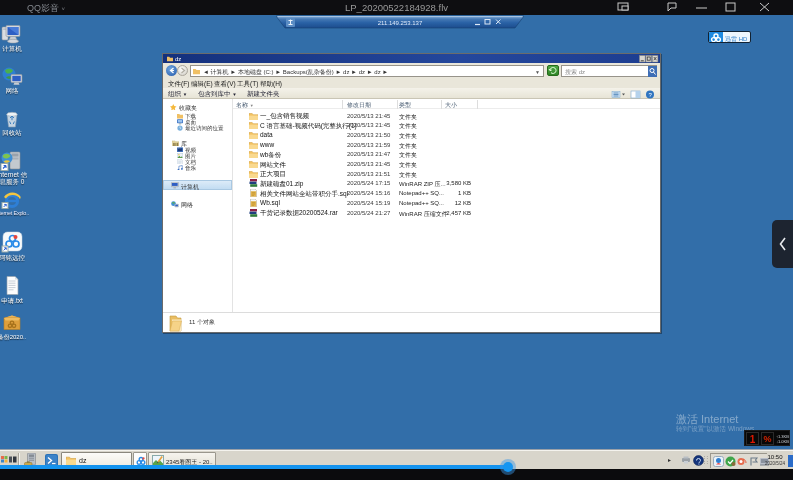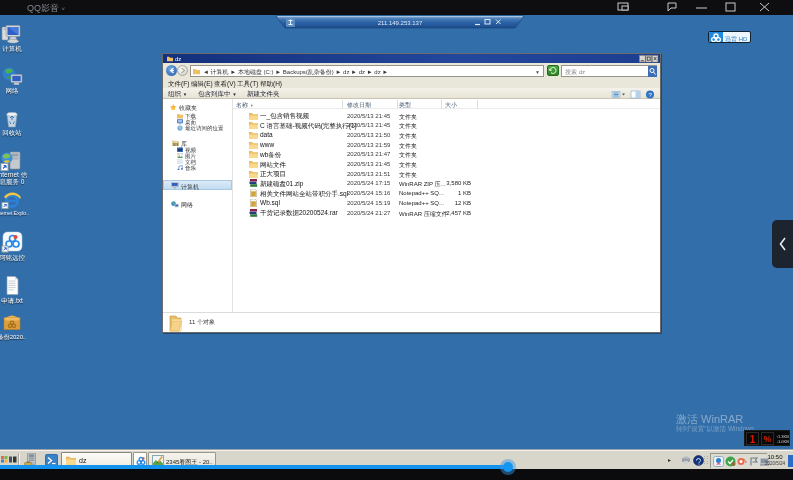--- a/index.html
+++ b/index.html
@@ -154,21 +154,21 @@
       <svg class="abs" style="left:1px;top:0" width="12" height="12" viewBox="0 0 12 12">
           <g fill="none" stroke="#fff" stroke-width="1.4">
             <circle cx="6" cy="4" r="2"></circle>
             <circle cx="3.6" cy="7.6" r="2"></circle>
             <circle cx="8.4" cy="7.6" r="2"></circle>
           </g>
         </svg>
       <div class="abs" style="left:16px;top:3px;font-size:6px;color:#2a7cc9;letter-spacing:0">迅雷 HD</div>
     </div>
 
-    <div class="abs" style="left:676px;top:397px;color:rgba(235,240,245,.45);font-size:11px">激活 WinRAR</div>
+    <div class="abs" style="left:676px;top:397px;color:rgba(235,240,245,.45);font-size:11px">激活 Internet</div>
     <div class="abs" style="left:676px;top:410px;color:rgba(235,240,245,.38);font-size:6.5px">转到"设置"以激活 Windows。</div>
 
     <div class="abs" style="left:744px;top:415px;width:46px;height:16px;background:#080808;border:1px solid #1a1a1a">
       <div class="abs" style="left:1px;top:1px;width:13px;height:13px;border:1px solid #2a2a2a;color:#e01800;font-size:10px;font-weight:bold;text-align:center;line-height:13px">1</div>
       <div class="abs" style="left:16px;top:1px;width:13px;height:13px;border:1px solid #2a2a2a;color:#d42200;font-size:9px;font-weight:bold;text-align:center;line-height:12px">%</div>
       <div class="abs" style="left:31px;top:2.5px;color:#cfd4da;font-size:4px;line-height:5.5px;white-space:nowrap">↑1.3KB<br>↓1.0KB</div>
     </div>
 
     <div class="abs" style="left:772px;top:205px;width:21px;height:48px;background:#1d2430;border-radius:5px 0 0 5px">
       <svg class="abs" style="left:5px;top:16px" width="11" height="16" viewBox="0 0 11 16">
@@ -541,20 +541,21 @@
           <path d="M1 1 h6 l1.5 2 H12 V16 H1 z" fill="#e9bd62" stroke="#c59a3f" stroke-width=".6"></path>
           <path d="M3 4.5 h9 V16 H3 z" fill="#fceabf"></path>
           <path d="M1 16 L3.5 6 h9 L10 16 z" fill="#f6d388" stroke="#d8ab4e" stroke-width=".5"></path>
         </svg>
         <div class="abs" style="left:26px;top:5px;font-size:6px;color:#333">11 个对象</div>
       </div>
     </div>
   </div>
   <div id="topbar" class="abs">
     <div class="logo abs">QQ影音 <span style="font-size:6px">˅</span></div>
+    <div class="title abs">LP_20200522184928.flv</div>
     <svg class="abs" style="left:612px;top:0" width="170" height="15" viewBox="0 0 170 15">
       <g stroke="#c9c9c9" fill="none" stroke-width="1">
         <rect x="6" y="3" width="10" height="7"></rect>
           <rect x="10" y="6" width="6" height="4" fill="#0e0e11"></rect>
         <path d="M56 3 h8 v5 h-5 l-3 3 z"></path>
         <path d="M84 8 h11"></path>
         <rect x="114" y="3" width="9" height="8"></rect>
         <path d="M148 3 l9 8 M157 3 l-9 8"></path>
       </g>
     </svg>

